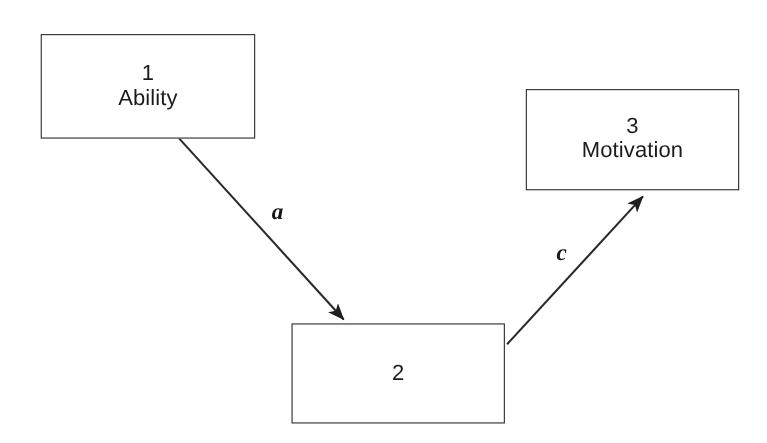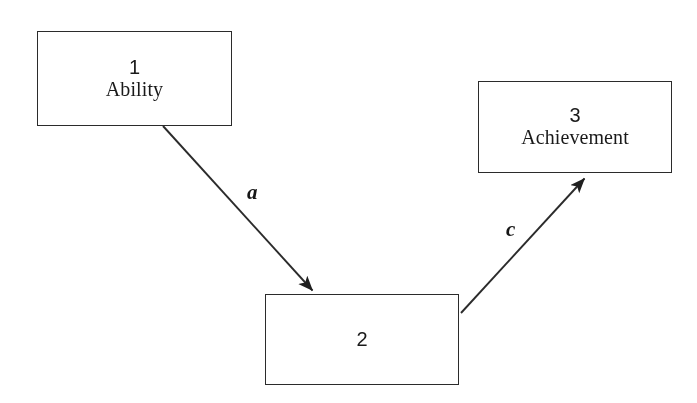--- a/index.html
+++ b/index.html
@@ -39,21 +39,21 @@
     z-index: 3;
   }
   .node-number {
     font-family: "Liberation Sans", sans-serif;
     font-size: 20px;
     line-height: 1.06;
     color: #1a1a1a;
     letter-spacing: 0.1px;
   }
   .node-label {
-    font-family: Liberation Serif, serif;
+    font-family: Liberation Sans, sans-serif;
     font-size: 20px;
     line-height: 1.12;
     color: #1a1a1a;
     letter-spacing: 0.1px;
     white-space: nowrap;
   }
   .path-label {
     position: absolute;
     font-family: "Liberation Serif", serif;
     font-style: italic;
@@ -93,20 +93,20 @@
     <span class="node-number">1</span>
     <span class="node-label">Ability</span>
   </div>
 
   <div class="node-box" id="node-motivation">
     <span class="node-number">2</span>
   </div>
 
   <div class="node-box" id="node-achievement">
     <span class="node-number">3</span>
-    <span class="node-label">Achievement</span>
+    <span class="node-label">Motivation</span>
   </div>
 
   <span class="path-label" id="path-label-a">a</span>
 
   <span class="path-label" id="path-label-c">c</span>
 
 </div>
 
 </body></html>

